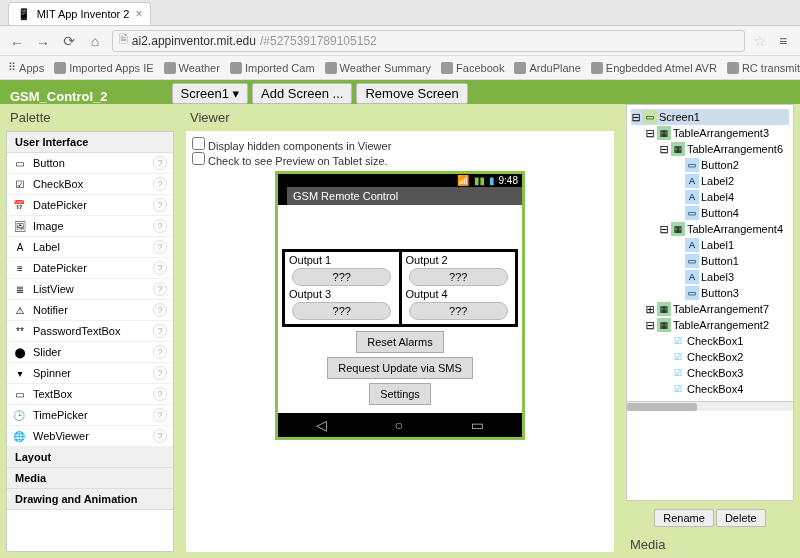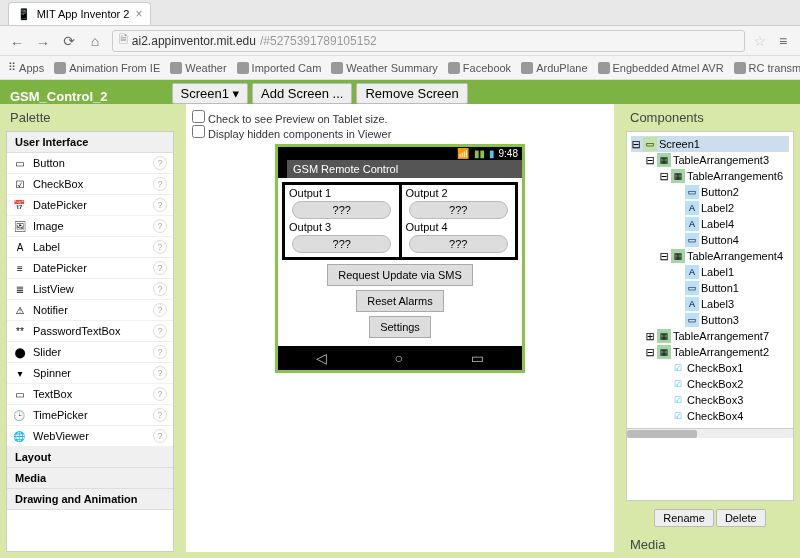--- a/index.html
+++ b/index.html
@@ -43,21 +43,21 @@
 
 .viewer-inner { background: #fff; margin: 0 6px 6px 6px; flex: 1; padding: 6px; display: flex; flex-direction: column; align-items: center; position: relative; }
 .viewer-opts { align-self: flex-start; font-size: 11px; color: #333; margin-bottom: 2px; }
 .viewer-opts label { display: block; }
 .phone { width: 250px; border: 3px solid #8bc34a; background: #000; margin-top: 2px; }
 .phone-status { background: #000; color: #fff; display: flex; justify-content: flex-end; align-items: center; padding: 1px 4px; gap: 4px; font-size: 10px; }
 .phone-status .sig { color: #8bc34a; }
 .phone-status .bat { color: #4fc3f7; }
 .phone-title { background: #555; color: #fff; padding: 3px 6px; font-size: 11px; margin-left: 9px; }
 .phone-body { background: #fff; padding: 4px; }
-.outputs { border: 2px solid #000; display: flex; }
+.outputs { border: 2px solid #000; display: flex; margin-top: 40px; }
 .outcol { flex: 1; border: 1px solid #000; padding: 2px; }
 .outcol + .outcol { border-left: 2px solid #000; }
 .outlabel { font-size: 11px; padding: 0 2px; }
 .outbtn { display: block; width: 90%; margin: 2px auto; background: #ddd; border-radius: 10px; border: 1px solid #bbb; padding: 2px; text-align: center; font-size: 11px; }
 .inputs { border: 2px solid #000; margin-top: 4px; padding: 2px; max-height: 54px; overflow: hidden; }
 .inputs label { display: block; font-size: 11px; }
 .app-btn { display: block; background: #ddd; border: 1px solid #aaa; padding: 4px 10px; margin: 4px auto; font-size: 11px; }
 .phone-nav { background: #000; display: flex; justify-content: space-around; padding: 4px; }
 .phone-nav span { color: #bbb; font-size: 14px; }
 
@@ -103,21 +103,21 @@
       <span class="path">/#5275391789105152</span>
   </div>
   <span class="star">☆</span>
   <span class="nav-btn">≡</span>
 </div>
 
 <div class="bookmarks">
   <span class="bm">⠿ <span>Apps</span></span>
   <span class="bm">
       <span class="ico"></span>
-      <span>Animation From IE</span>
+      <span>Imported Apps IE</span>
     </span>
   <span class="bm">
       <span class="ico"></span>
       <span>Weather</span>
     </span>
   <span class="bm">
       <span class="ico"></span>
       <span>Imported Cam</span>
     </span>
   <span class="bm">
@@ -228,24 +228,25 @@
             <span class="pi-q">?</span>
           </div>
         </div>
       <div class="palette-section">Layout</div>
       <div class="palette-section">Media</div>
       <div class="palette-section">Drawing and Animation</div>
     </div>
   </div>
 
   <div class="col col-viewer">
+    <div class="panel-title">Viewer</div>
     <div class="viewer-inner">
       <div class="viewer-opts">
+        <label><input type="checkbox" style=""> <span>Display hidden components in Viewer</span></label>
         <label><input type="checkbox" style=""> <span>Check to see Preview on Tablet size.</span></label>
-        <label><input type="checkbox" style=""> <span>Display hidden components in Viewer</span></label>
       </div>
       <div class="phone">
         <div class="phone-status">
           <span class="sig">📶</span>
           <span class="sig">▮▮</span>
           <span class="bat">▮</span>
           <span>9:48</span>
         </div>
         <div class="phone-title">GSM Remote Control</div>
         <div class="phone-body">
@@ -256,35 +257,34 @@
               <div class="outlabel">Output 3</div>
               <span class="outbtn">???</span>
             </div>
             <div class="outcol">
               <div class="outlabel">Output 2</div>
               <span class="outbtn">???</span>
               <div class="outlabel">Output 4</div>
               <span class="outbtn">???</span>
             </div>
           </div>
+          <button class="app-btn">Reset Alarms</button>
           <button class="app-btn">Request Update via SMS</button>
-          <button class="app-btn">Reset Alarms</button>
           <button class="app-btn">Settings</button>
         </div>
         <div class="phone-nav">
           <span>◁</span>
           <span>○</span>
           <span>▭</span>
         </div>
       </div>
     </div>
   </div>
 
   <div class="col col-components">
-    <div class="panel-title">Components</div>
     <div class="components">
       <div class="tree">
         <div class="tn selected">
             <span class="expand">⊟</span>
             <span class="ico i-screen">▭</span>
             <span>Screen1</span>
           </div>
         <div class="children">
           <div class="tn">
               <span class="expand">⊟</span>

